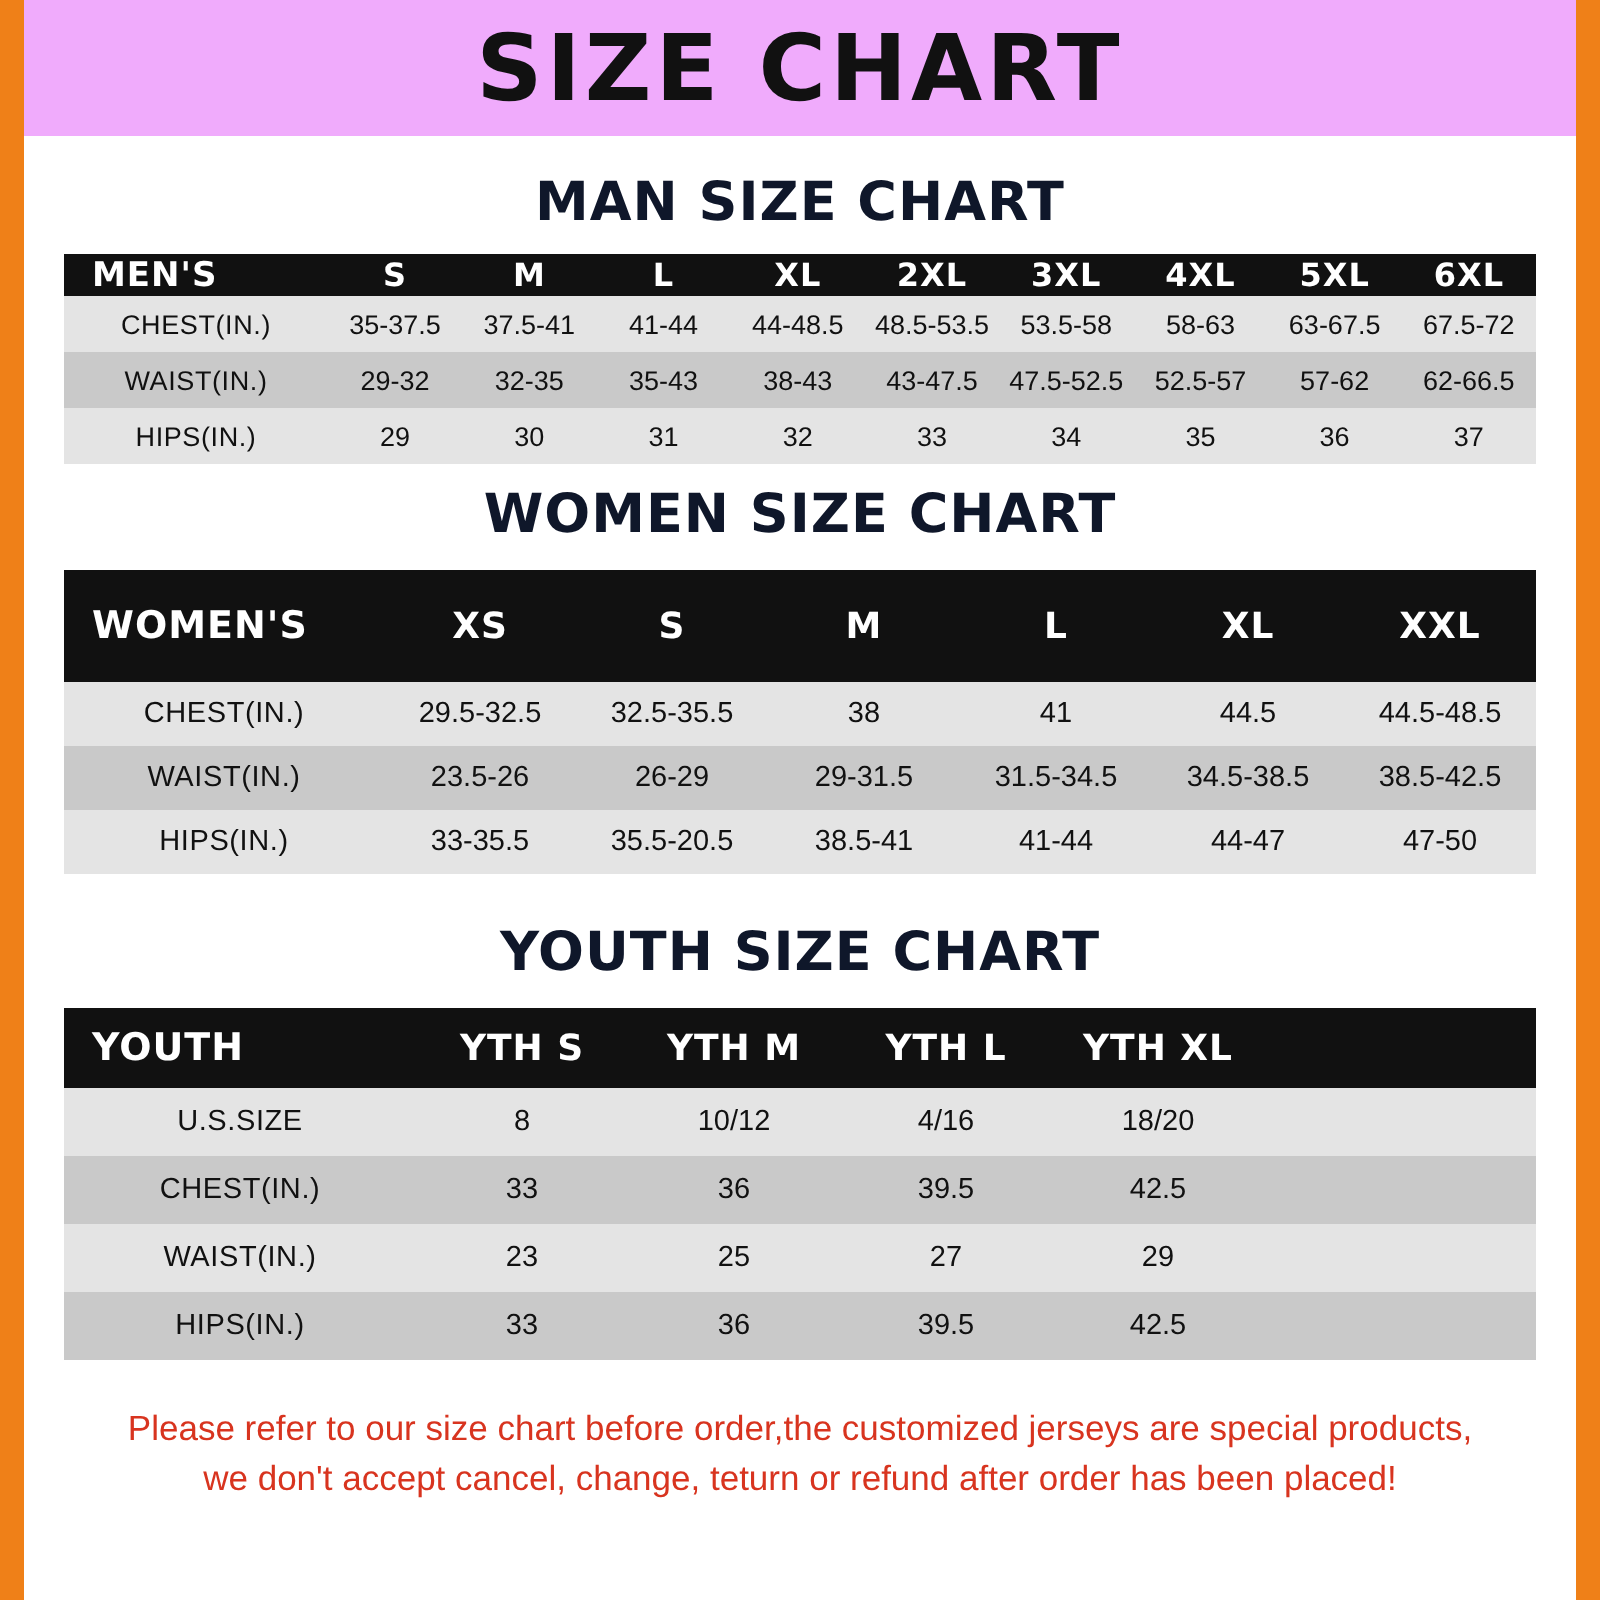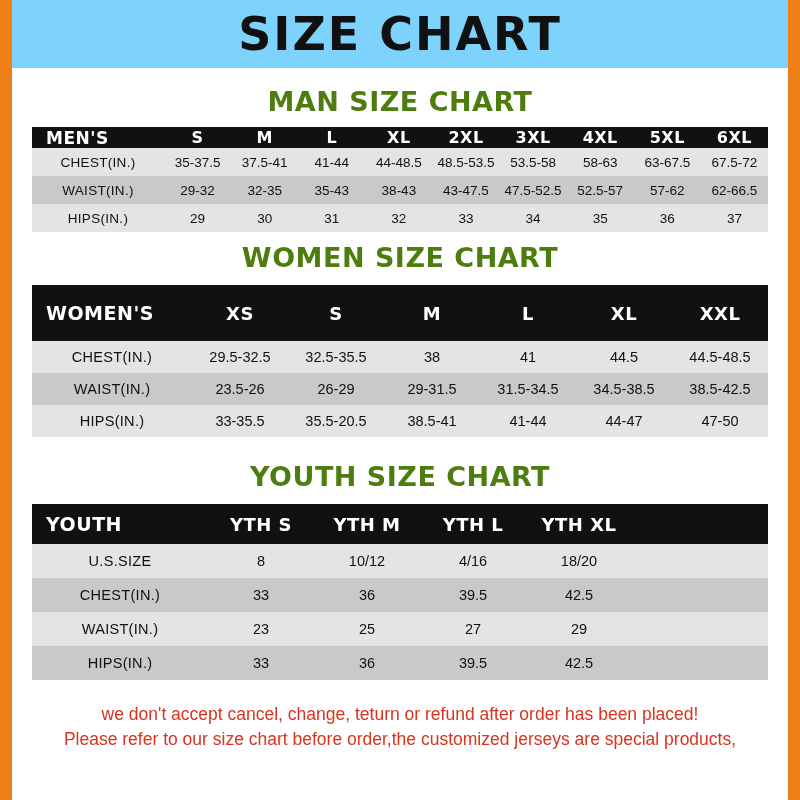--- a/index.html
+++ b/index.html
@@ -16,21 +16,21 @@
   .page {
     position: relative;
     width: 800px;
     height: 800px;
     box-sizing: border-box;
     border-left: 12px solid #ef8018;
     border-right: 12px solid #ef8018;
     background: #ffffff;
   }
   .banner {
-    background: #7dd3fc;
+    background: #f0abfc;
     height: 68px;
     display: flex;
     align-items: center;
     justify-content: center;
   }
   .banner-title {
     font-family: "DejaVu Sans", sans-serif;
     font-weight: bold;
     font-size: 46px;
     letter-spacing: 2px;
@@ -38,21 +38,21 @@
     line-height: 1;
   }
   .section {
     padding: 0 16px;
   }
   .section-title {
     text-align: center;
     font-family: "DejaVu Sans", sans-serif;
     font-weight: bold;
     font-size: 27px;
-    color: #4d7c0f;
+    color: #0f172a;
     letter-spacing: 0.5px;
   }
   .man-title { margin-top: 18px; margin-bottom: 10px; }
   .women-title { margin-top: 10px; margin-bottom: 12px; }
   .youth-title { margin-top: 24px; margin-bottom: 12px; }
 
   table {
     border-collapse: collapse;
     width: 736px;
     margin: 0 auto;
@@ -280,17 +280,17 @@
           <td>36</td>
           <td>39.5</td>
           <td>42.5</td>
           <td></td>
         </tr>
       </tbody>
     </table>
   </div>
 
   <div class="notice">
+    <div>Please refer to our size chart before order,the customized jerseys are special products,</div>
     <div>we don't accept cancel, change, teturn or refund after order has been placed!</div>
-    <div>Please refer to our size chart before order,the customized jerseys are special products,</div>
   </div>
 
 </div>
 
 </body></html>

